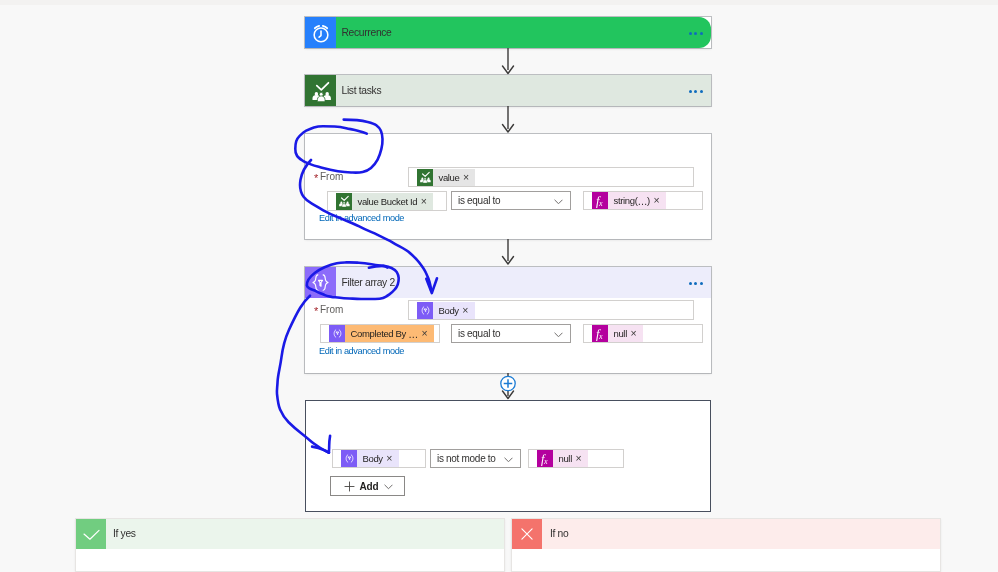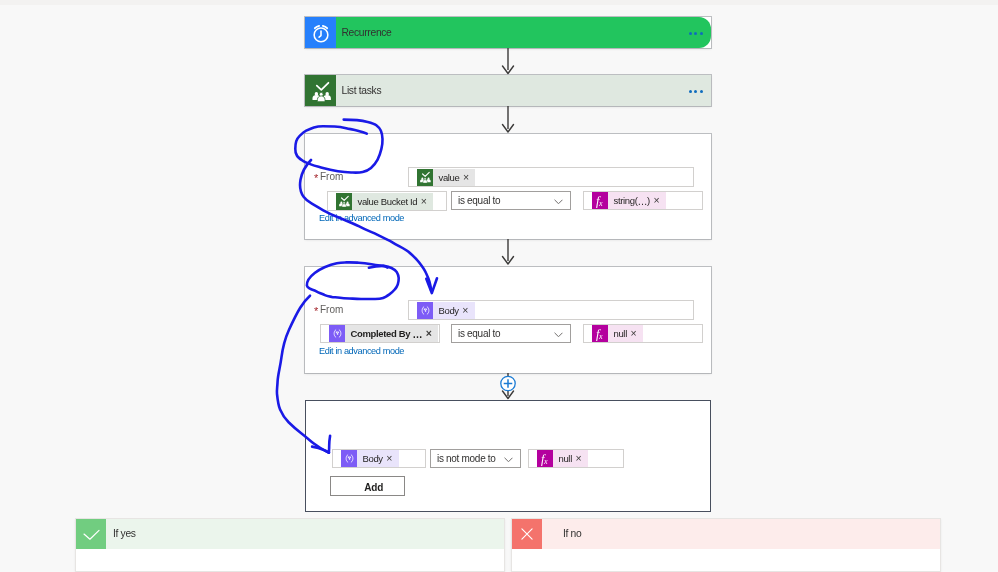--- a/index.html
+++ b/index.html
@@ -37,21 +37,21 @@
   .sel{box-sizing:border-box;border:1px solid #a19f9d;background:#fff;
        display:flex;align-items:center;justify-content:space-between;padding:0 7px 0 6px;}
   .sel span{font-size:10px;color:#323130;letter-spacing:-0.3px;white-space:nowrap;}
 
   .fx{font-family:"Liberation Serif",serif;font-style:italic;color:#fff;font-size:12.5px;line-height:1;
       position:relative;top:0.5px;left:-0.5px;}
   .fx span{font-size:8px;position:relative;top:1.5px;left:-0.5px;}
   .advlink{font-size:9.2px;color:#0067b8;cursor:pointer;letter-spacing:-0.4px;}
 
   .addbtn{box-sizing:border-box;border:1px solid #8a8886;background:#fff;
-          display:flex;align-items:center;gap:5px;padding:0 0 0 12.5px;flex-direction:column;}
+          display:flex;align-items:center;gap:5px;padding:0 0 0 12.5px;}
   .addbtn .lbl{font-size:10px;letter-spacing:-0.2px;color:#201f1e;font-weight:bold;}
 
   
   .conn{position:absolute;}
 
   
   .annot{position:absolute;left:0;top:0;width:998px;height:572px;pointer-events:none;}
 </style>
 </head>
 <body>
@@ -173,20 +173,33 @@
           <span class="tok-x">×</span>
         </div>
       </div>
     </div>
 
     <div class="advlink" style="position:absolute;left:14px;top:79px;">Edit in advanced mode</div>
   </div>
 </div>
 
 <div class="card shadow" id="card-filter2" style="left:305px;top:267px;width:406px;height:106px;">
+  <div class="hdr" style="background:#ededfb;">
+    <div class="tile" style="background:#8c6cfa;">
+      <svg width="31" height="31" viewBox="0 0 28 28" stroke-width="1.05">
+          <use href="#ic-filterarray"></use>
+        </svg>
+    </div>
+    <div class="ttl">Filter array 2</div>
+    <div class="ell">
+        <i></i>
+        <i></i>
+        <i></i>
+      </div>
+  </div>
   <div class="body">
     <div class="fromlabel" style="position:absolute;left:15px;top:37px;"><span class="ast">*</span><span>From</span></div>
     <div class="field" style="position:absolute;left:103px;top:33px;width:286px;height:20px;">
       <div class="token">
         <div class="tok-ic" style="background:#7d5cf6;">
           <svg width="15" height="15" viewBox="0 0 28 28" stroke-width="1.5">
               <use href="#ic-dyn"></use>
             </svg>
         </div>
         <div class="tok-tx" style="background:#e9e4fb;">
@@ -196,21 +209,21 @@
       </div>
     </div>
 
     <div class="field" style="position:absolute;left:15px;top:57px;width:120px;height:19px;">
       <div class="token">
         <div class="tok-ic" style="background:#7d5cf6;">
           <svg width="15" height="15" viewBox="0 0 28 28" stroke-width="1.5">
               <use href="#ic-dyn"></use>
             </svg>
         </div>
-        <div class="tok-tx" style="background:#e5e5e5;font-weight:bold;">
+        <div class="tok-tx" style="background:#fdba74;">
           <span class="ell-split">Completed By <span class="ell3">…</span></span>
           <span class="tok-x">×</span>
         </div>
       </div>
     </div>
 
     <div class="sel" style="position:absolute;left:146px;top:57px;width:120px;height:19px;">
       <span>is equal to</span>
       <svg width="9" height="5.5" viewBox="0 0 10 6" style="margin-top:2px">
         <path d="M0.6 0.8 L5 5.2 L9.4 0.8" fill="none" stroke="#605e5c" stroke-width="1.0"></path>
@@ -289,21 +302,21 @@
   </div>
 </div>
 
 <div class="card" id="card-ifno" style="left:511px;top:518px;width:430px;height:54px;border:1px solid #e7e5e3;box-shadow:0 1.2px 2.2px rgba(0,0,0,.07);">
   <div class="hdr" style="background:#fdeceb;height:30px;">
     <div class="tile" style="background:#f4736c;width:30px;height:30px;flex:0 0 30px;">
       <svg width="18" height="18" viewBox="0 0 24 24" fill="none" stroke="#fff" stroke-width="1.5" stroke-linecap="round">
         <path d="M5.2 5.2 L18.8 18.8 M18.8 5.2 L5.2 18.8"></path>
       </svg>
     </div>
-    <div class="ttl" style="margin-left:21px;">If no</div>
+    <div class="ttl" style="margin-left:8px;">If no</div>
   </div>
 </div>
 
 <svg class="conn" style="left:0;top:0;width:998px;height:572px;">
   <g stroke="#3b3a39" stroke-width="1.4" fill="none">
     <path d="M508 48 V70"></path>
     <path d="M502.5 66 L508 73.5 L513.5 66" stroke-linecap="round" stroke-linejoin="round"></path>
     <path d="M508 106 V129"></path>
     <path d="M502.5 124.5 L508 132 L513.5 124.5" stroke-linecap="round" stroke-linejoin="round"></path>
     <path d="M508 239 V261"></path>

